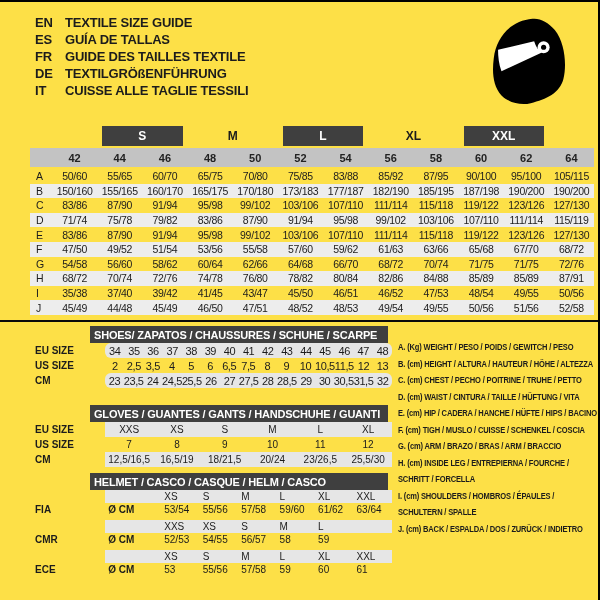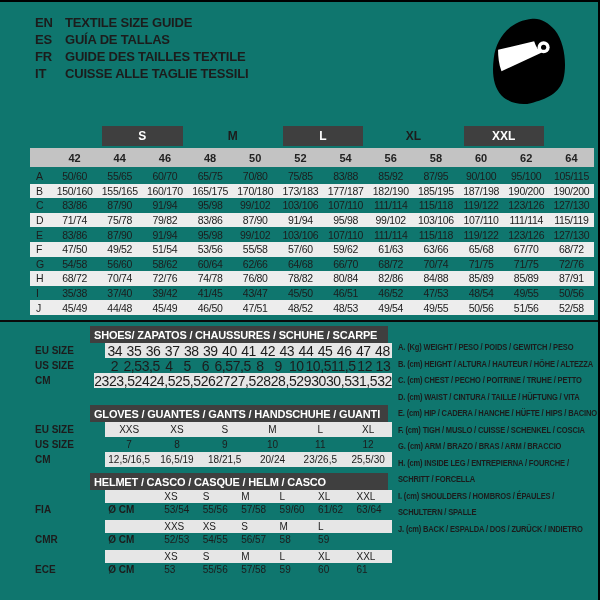--- a/index.html
+++ b/index.html
@@ -1,16 +1,16 @@
 <!DOCTYPE html>
 <html style="--bar_dark: #3f3f3f; --header_gray: #c3c3c3; --row_alt: #ededed; --subrow_gray: #e6e6e6; --icon_black: #000000;"><head>
 <meta charset="utf-8">
 <style>
   html,body{margin:0;padding:0;background:#fff;}
-  .page{position:relative;width:600px;height:600px;background:#0f766e;overflow:hidden;
+  .page{position:relative;width:600px;height:600px;background:#fde047;overflow:hidden;
         font-family:"Liberation Sans",sans-serif;color:#1c1c1c;box-sizing:border-box;
         border-top:2px solid #000;border-right:2px solid #000;}
   
   .langs{position:absolute;left:35px;top:12px;}
   .lang-row{display:flex;font-weight:bold;font-size:13px;line-height:17px;letter-spacing:-0.2px;}
   .lang-code{width:30px;}
   
   .helmet-icon{position:absolute;left:486px;top:10px;width:86px;height:98px;}
   
   .main-table{position:absolute;left:30px;top:124px;width:564px;}
@@ -34,21 +34,21 @@
   .sub.gloves{margin-bottom:6px;}
   .sub-title{margin-left:90px;width:298px;height:17px;background:var(--bar_dark,#3f3f3f);
              color:#fff;font-weight:bold;font-size:11px;display:flex;align-items:center;
              padding-left:4px;box-sizing:border-box;letter-spacing:-0.2px;}
   .sub-row{display:flex;height:15px;align-items:center;}
   .helmet-t .sub-row{height:13px;}
   .sub-row.gap{margin-top:4px;}
   .sub-label{width:108px;padding-left:35px;box-sizing:border-box;font-weight:bold;font-size:10px;}
   .sub-grid{width:298px;height:100%;display:grid;align-items:center;}
   .sub-row.shaded .sub-grid{background:var(--subrow_gray,#e6e6e6);}
-  .shoes .sub-grid{grid-template-columns:repeat(15,1fr);font-size:14px;letter-spacing:-0.4px;}
+  .shoes .sub-grid{grid-template-columns:repeat(15,1fr);font-size:11px;letter-spacing:-0.4px;border-radius:6px;}
   .gloves .sub-grid{grid-template-columns:repeat(6,1fr);font-size:10px;}
   .helmet-t .sub-grid{grid-template-columns:56px repeat(6,1fr);font-size:10px;}
   .cell{text-align:center;}
   .helmet-t .cell{text-align:left;padding-left:3px;}
   .helmet-t .cell:first-child{font-weight:bold;}
   
   .legend{position:absolute;left:398px;top:337px;width:246px;
           transform:scaleX(0.82);transform-origin:0 0;}
   .legend-item{font-weight:bold;font-size:9.2px;line-height:16.5px;letter-spacing:-0.2px;}
 </style>
@@ -62,20 +62,24 @@
         <span class="lang-code">EN</span>
         <span class="lang-label">TEXTILE SIZE GUIDE</span>
       </div>
       <div class="lang-row">
         <span class="lang-code">ES</span>
         <span class="lang-label">GUÍA DE TALLAS</span>
       </div>
       <div class="lang-row">
         <span class="lang-code">FR</span>
         <span class="lang-label">GUIDE DES TAILLES TEXTILE</span>
+      </div>
+      <div class="lang-row">
+        <span class="lang-code">DE</span>
+        <span class="lang-label">TEXTILGRÖßENFÜHRUNG</span>
       </div>
       <div class="lang-row">
         <span class="lang-code">IT</span>
         <span class="lang-label">CUISSE ALLE TAGLIE TESSILI</span>
       </div>
     </div>
 
   <div class="helmet-icon">
     <svg viewBox="0 0 100 110" width="86" height="98" aria-hidden="true">
       <path d="M54 6 C30 8 12 26 9 52 C7 68 8 84 18 95 C26 103 40 107 52 104 C70 100 86 92 90 76 C94 60 92 34 80 19 C72 10 63 5 54 6 Z" fill="#000"></path>

